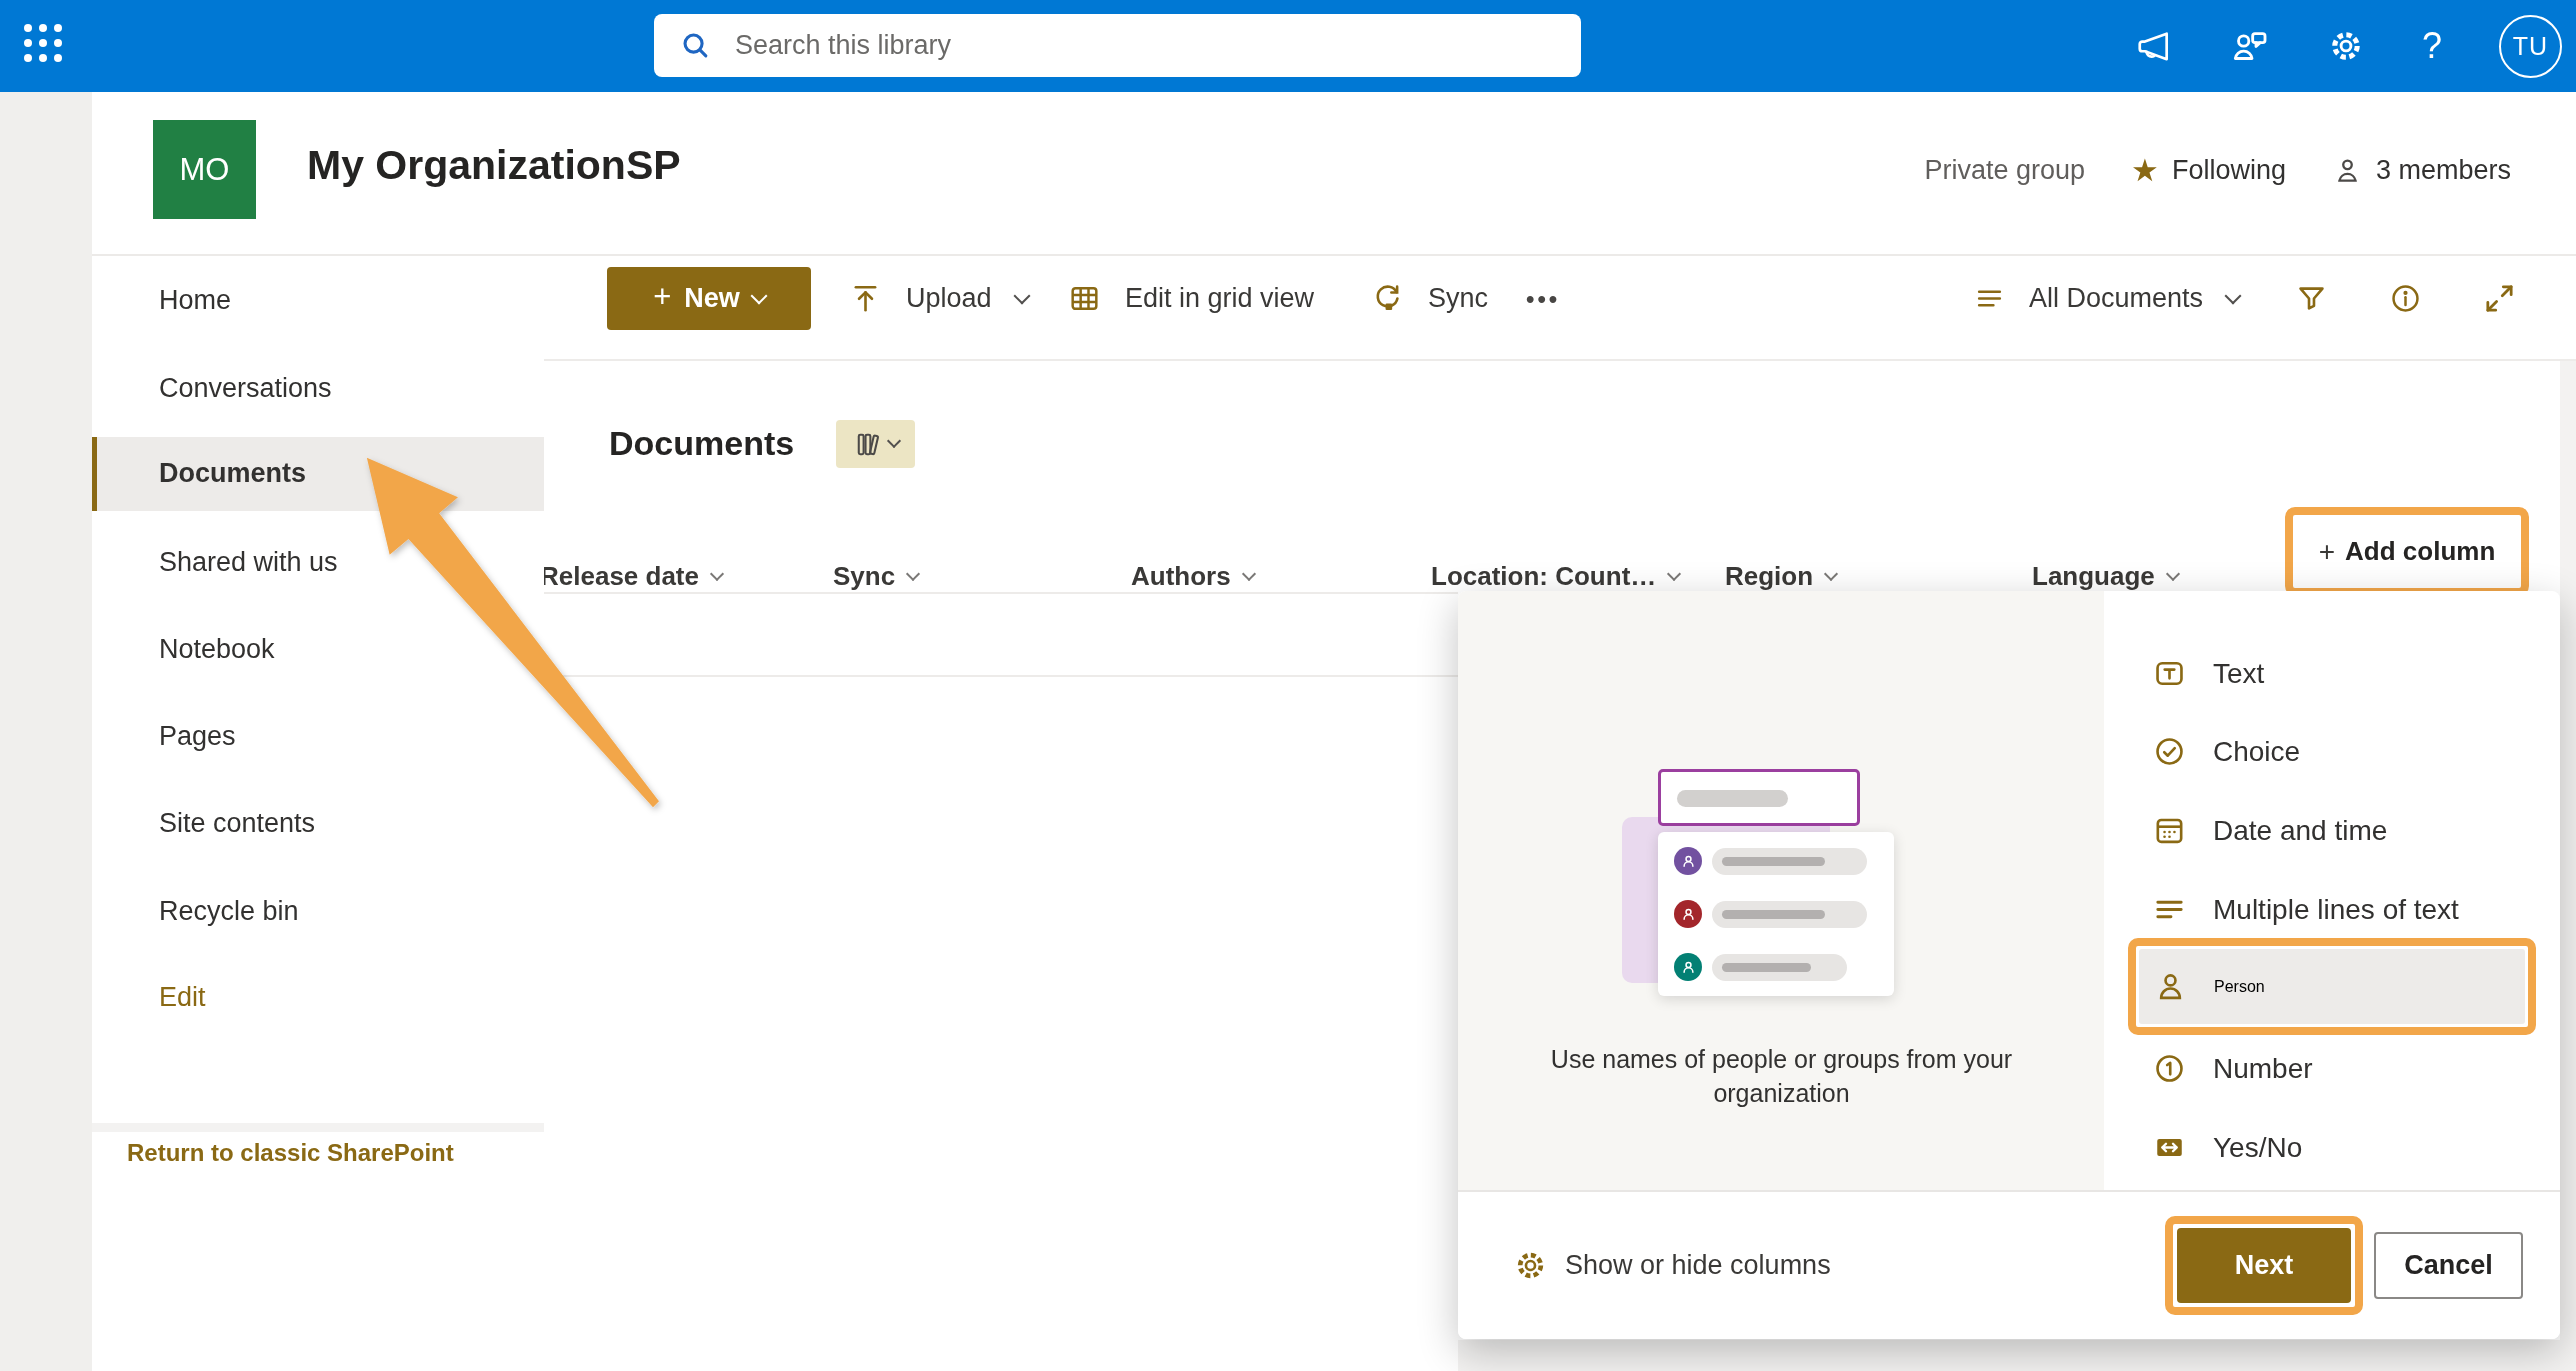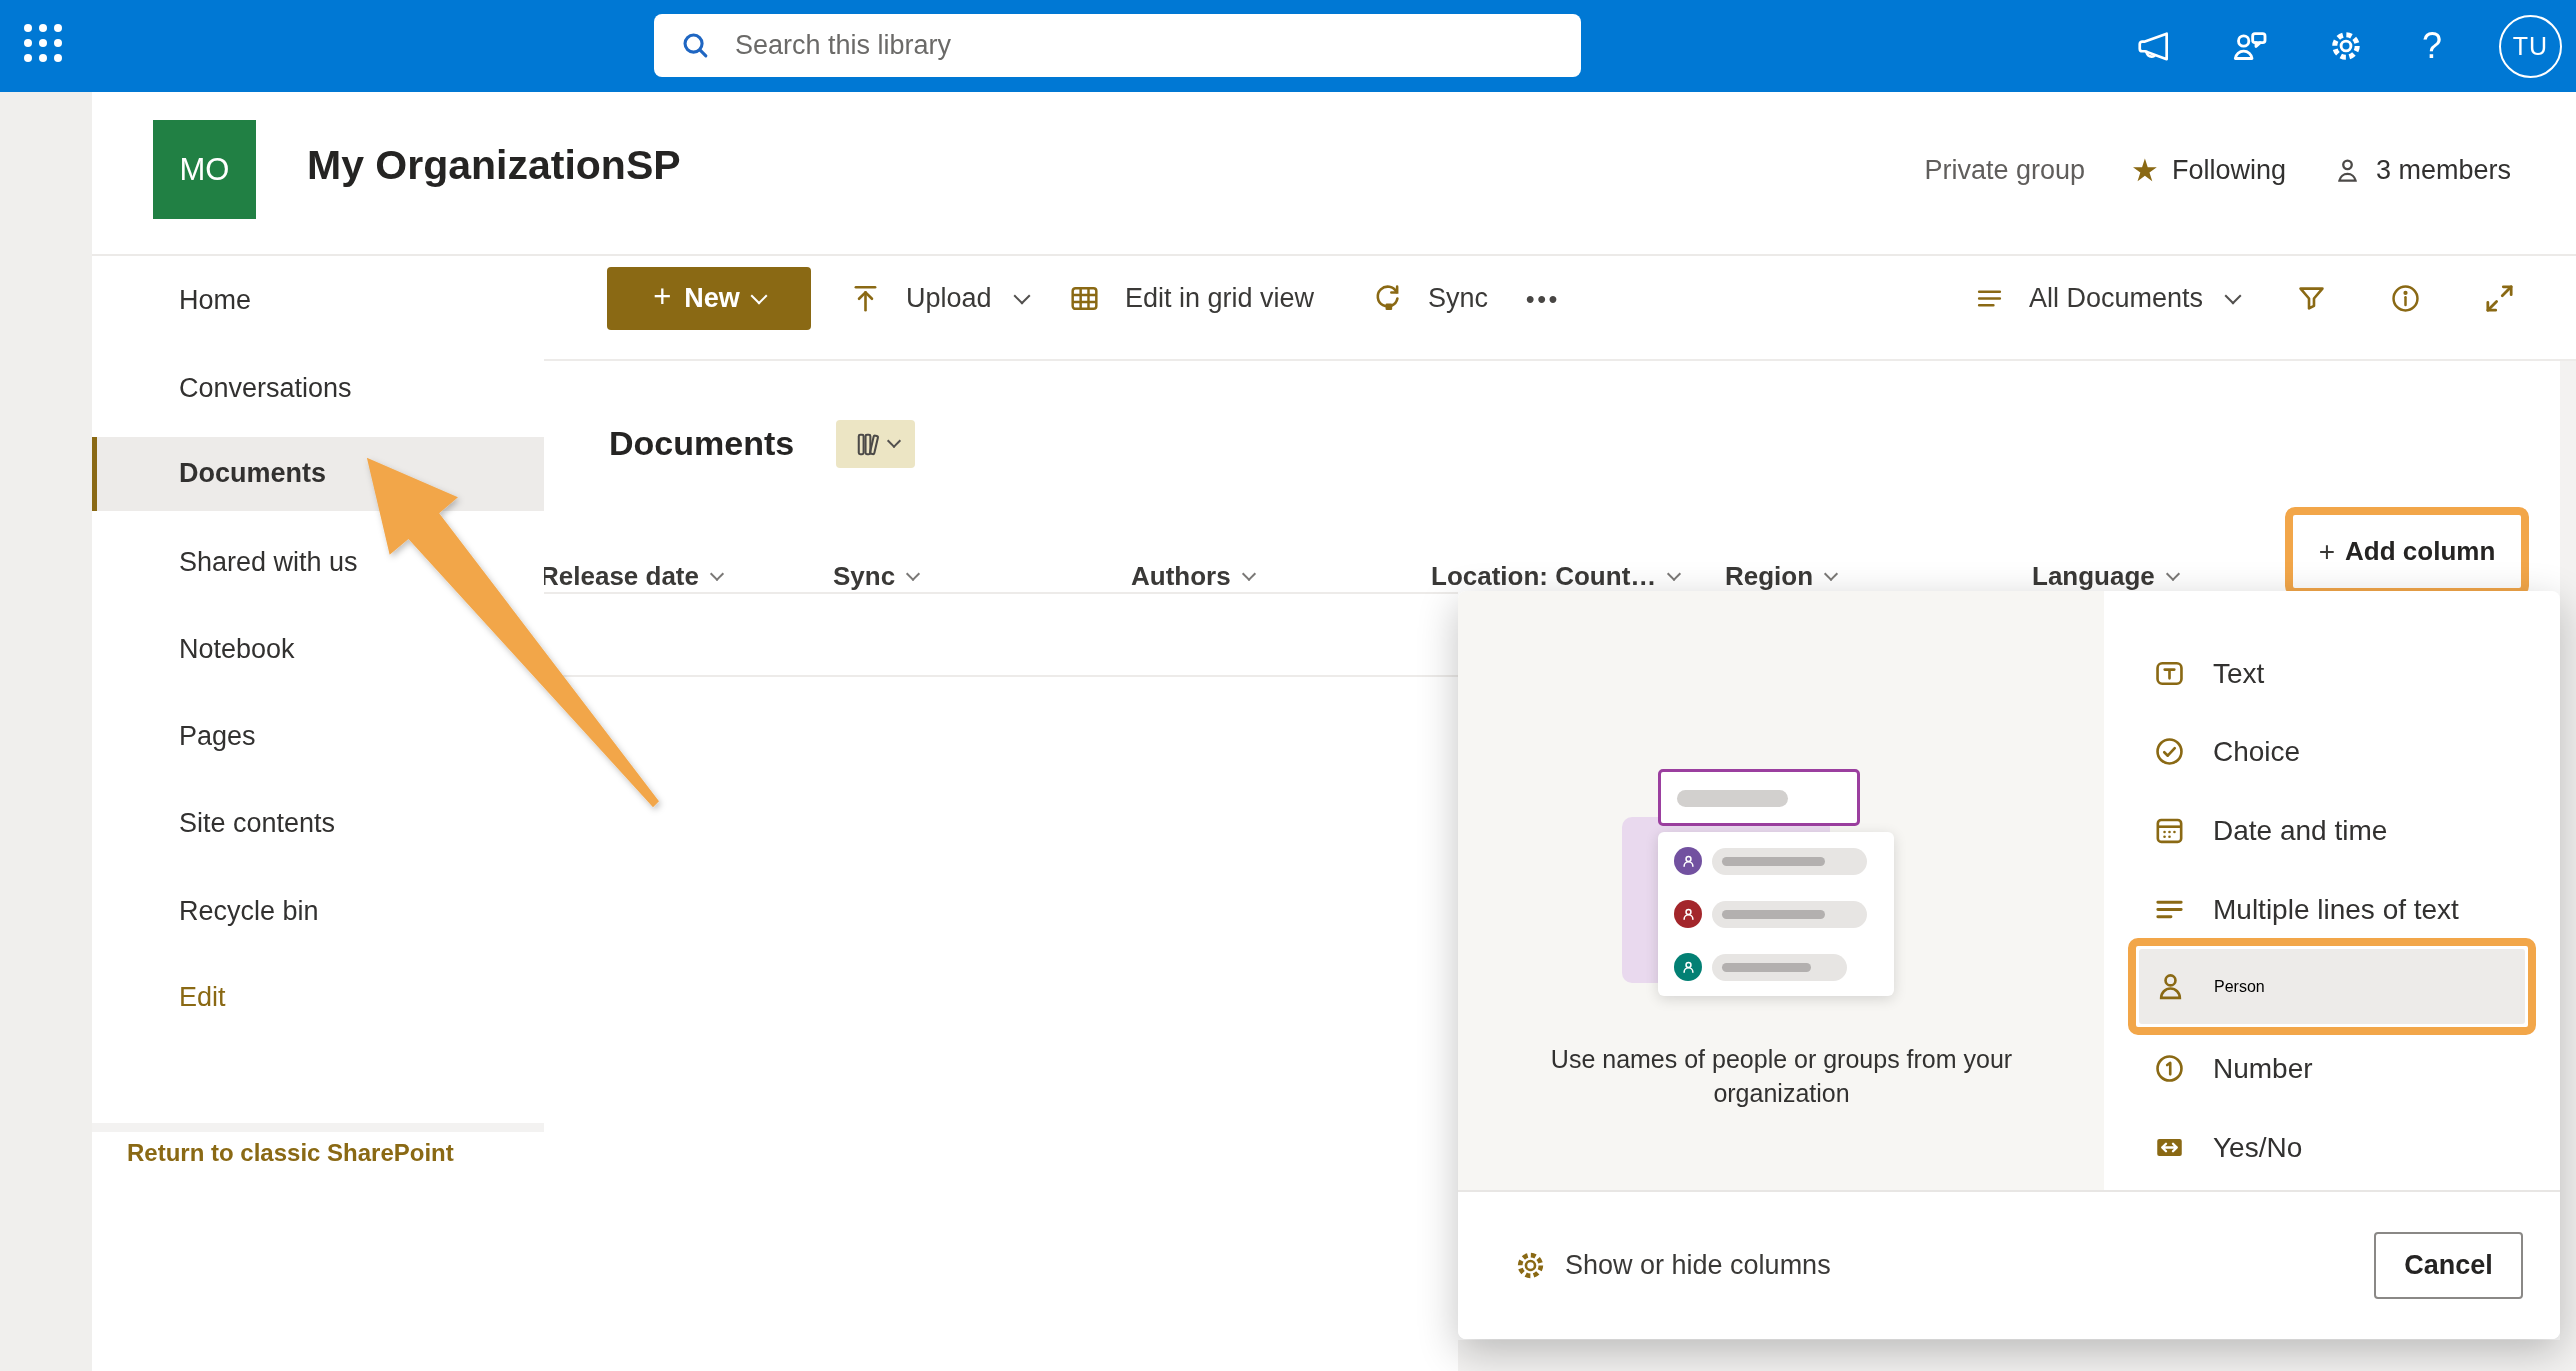--- a/index.html
+++ b/index.html
@@ -28,21 +28,21 @@
   .star{color:#8a6914;font-size:31px;line-height:1;}
 
   
   .leftrail{left:0;top:92px;width:92px;height:1279px;background:#f0efed;z-index:6;}
   .rail-ic{left:28px;width:37px;height:37px;color:#4c4a48;cursor:pointer;}
   .rail-div{left:20px;top:584px;width:53px;height:2px;background:#dbd9d7;}
 
   
   .leftnav{left:92px;top:256px;width:452px;height:1116px;background:#fff;z-index:5;}
   .nav-selected{left:92px;top:437px;width:452px;height:74px;background:#edebe9;border-left:5px solid #8a6914;box-sizing:border-box;z-index:5;}
-  .nav-item{left:159px;font-size:27px;color:#323130;z-index:6;cursor:pointer;margin-left:20px;}
+  .nav-item{left:159px;font-size:27px;color:#323130;z-index:6;cursor:pointer;}
   .nav-item.sel{font-weight:700;}
   .nav-item.goldlink{color:#8a6914;}
   .nav-break{left:92px;top:1123px;width:452px;height:9px;background:#f3f2f1;z-index:6;}
   .return-link{left:127px;top:1139px;font-size:24px;font-weight:700;color:#8a6914;z-index:6;cursor:pointer;}
 
   
   .cmd-divider{left:544px;top:359px;width:2032px;height:2px;background:#edebe9;}
   .btn-new{left:607px;top:267px;width:204px;height:63px;background:#8a6914;border-radius:4px;display:flex;align-items:center;justify-content:center;gap:13px;cursor:pointer;}
   .btn-new .plus{color:#fff;font-size:31px;font-weight:400;margin-top:-3px;}
   .btn-new .lbl{color:#fff;font-size:27px;font-weight:600;}
@@ -404,20 +404,23 @@
     </div>
 
     <div class="abs panel-footer">
       <div class="abs showhide">
         <svg class="ic gold" width="35" height="35" viewBox="0 0 24 24" fill="none" stroke="currentColor">
             <circle cx="12" cy="12" r="3.1" stroke-width="1.8"></circle>
             <circle cx="12" cy="12" r="7.1" stroke-width="3.2" stroke-dasharray="3.35 2.23"></circle>
           </svg>
         <span class="lbl">Show or hide columns</span>
       </div>
+      <div class="abs next-hl">
+        <div class="btn-next">Next</div>
+      </div>
       <div class="abs btn-cancel">Cancel</div>
     </div>
   </div>
 
   <svg class="abs arrow-svg" width="357" height="406" viewBox="330 430 360 410">
     <defs>
         <filter id="ash" x="-20%" y="-20%" width="140%" height="140%">
           <feDropShadow dx="2" dy="3" stdDeviation="3" flood-color="rgba(0,0,0,0.25)"></feDropShadow>
         </filter>
       </defs>

